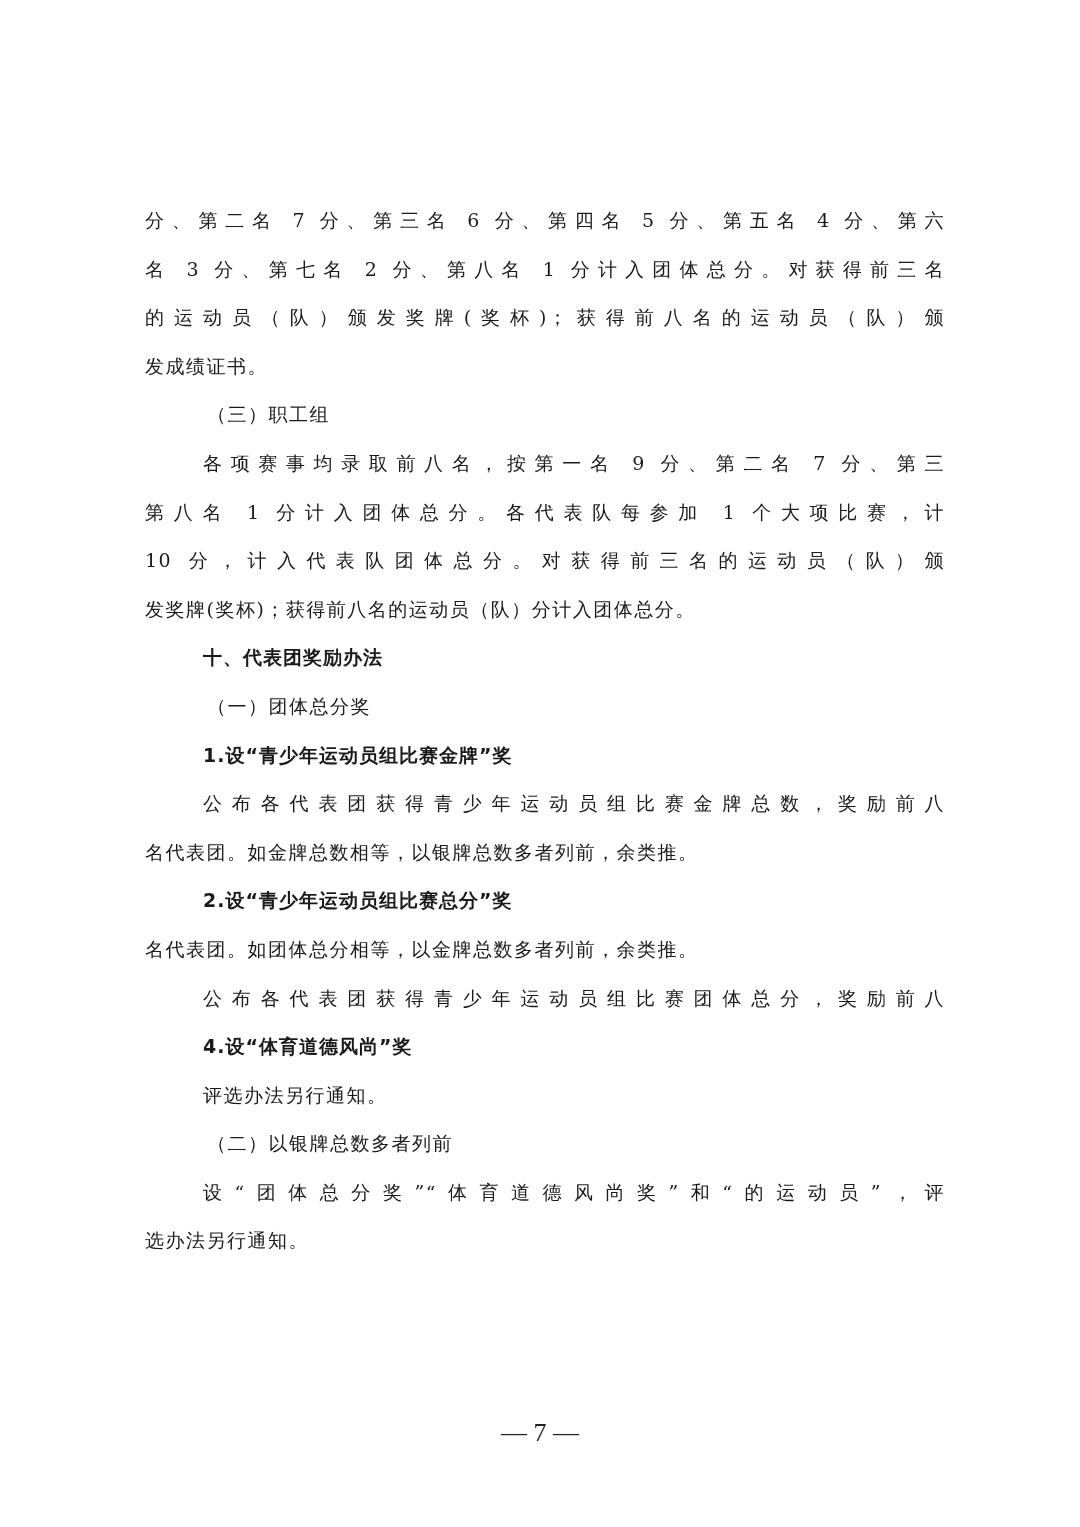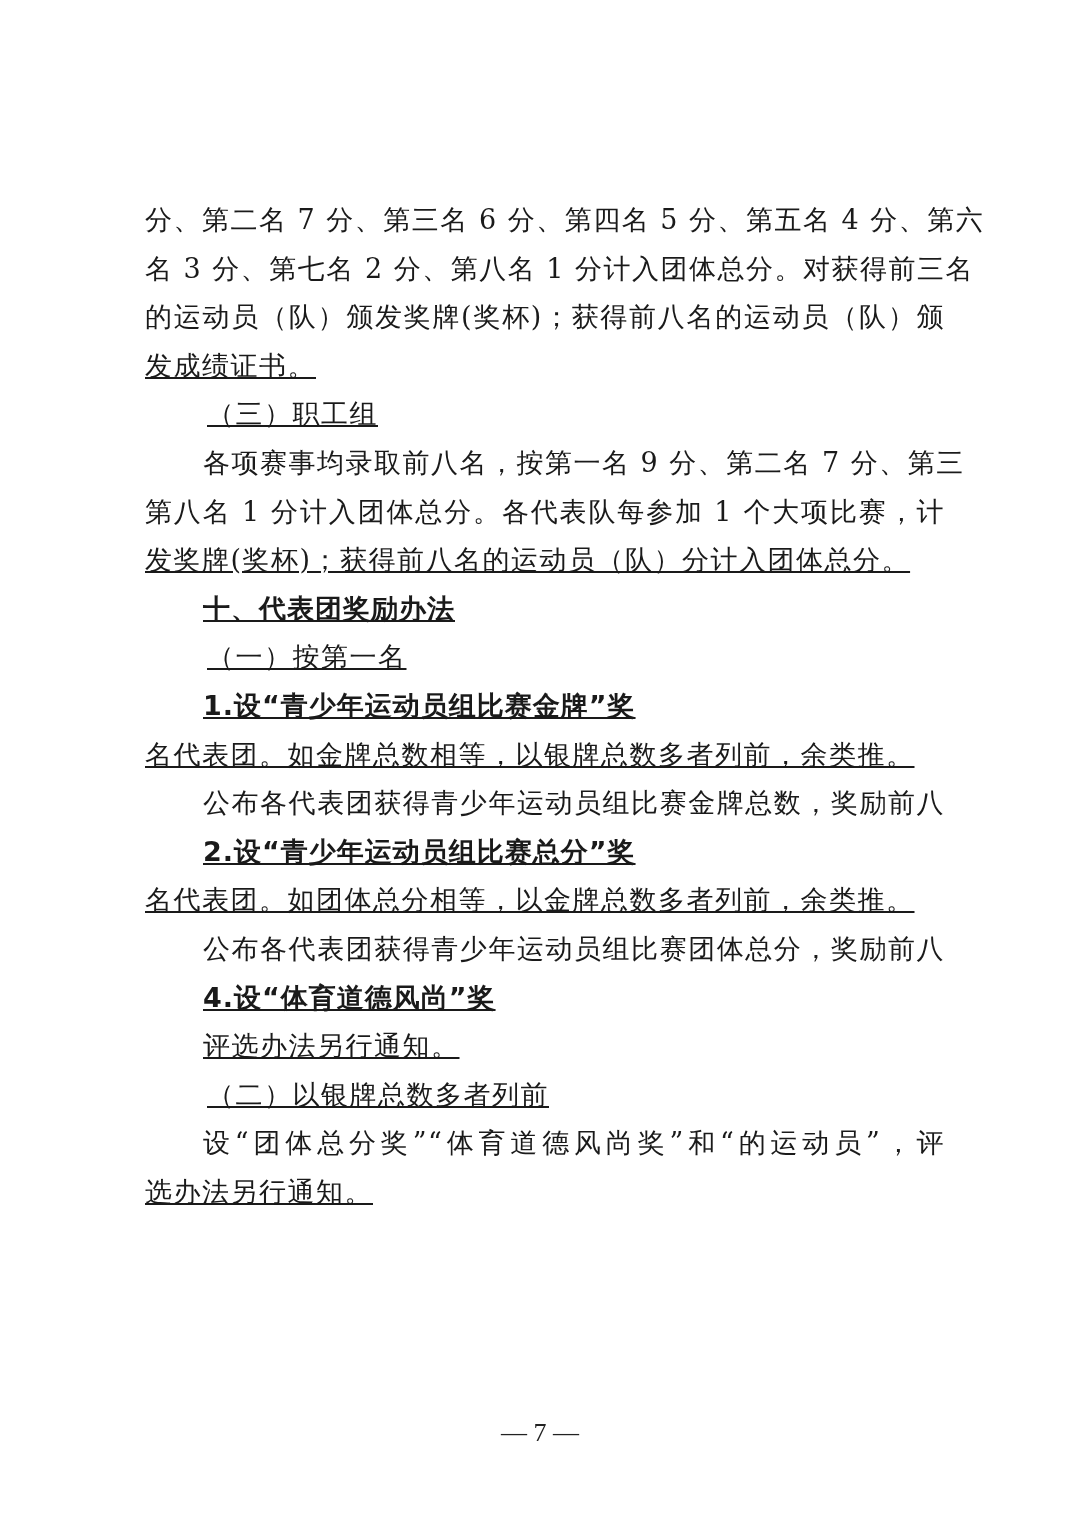--- a/index.html
+++ b/index.html
@@ -15,31 +15,30 @@
       color: #1a1a1a;
       font-family: "DejaVu Serif", "Liberation Serif", serif;
     }
     .page {
       position: absolute;
       left: 145px;
       top: 196px;
       width: 800px;
     }
     .line {
-      font-size: 27px;
+      font-size: 19px;
       line-height: 48.6px;
       height: 48.6px;
       white-space: nowrap;
       letter-spacing: 1.5px;
       text-align: justify;
       text-align-last: justify;
     }
     .line.last {
       text-align-last: left;
-      text-decoration: underline;
     }
     .indent {
       padding-left: 58px;
     }
     .indent-h {
       padding-left: 58px;
     }
     .heading-bold {
       font-weight: bold;
       font-family: "DejaVu Sans", "Liberation Sans", sans-serif;
@@ -68,33 +67,34 @@
     <div class="line">分、第二名 7 分、第三名 6 分、第四名 5 分、第五名 4 分、第六</div>
     <div class="line">名 3 分、第七名 2 分、第八名 1 分计入团体总分。对获得前三名</div>
     <div class="line">的运动员（队）颁发奖牌(奖杯)；获得前八名的运动员（队）颁</div>
     <div class="line last">发成绩证书。</div>
   </div>
 
   <div>
     <div class="line last sub-heading">（三）职工组</div>
     <div class="line indent">各项赛事均录取前八名，按第一名 9 分、第二名 7 分、第三</div>
     <div class="line">第八名 1 分计入团体总分。各代表队每参加 1 个大项比赛，计</div>
+    <div class="line">10 分，计入代表队团体总分。对获得前三名的运动员（队）颁</div>
     <div class="line last">发奖牌(奖杯)；获得前八名的运动员（队）分计入团体总分。</div>
   </div>
 
   <div>
     <div class="line last indent-h heading-bold">十、代表团奖励办法</div>
 
     <div>
-      <div class="line last sub-heading">（一）按第一名</div>
+      <div class="line last sub-heading">（一）团体总分奖</div>
 
       <div>
         <div class="line last indent-h heading-bold">1.设“青少年运动员组比赛金牌”奖</div>
+        <div class="line indent">公布各代表团获得青少年运动员组比赛金牌总数，奖励前八</div>
         <div class="line last">名代表团。如金牌总数相等，以银牌总数多者列前，余类推。</div>
-        <div class="line indent">公布各代表团获得青少年运动员组比赛金牌总数，奖励前八</div>
       </div>
 
       <div>
         <div class="line last indent-h heading-bold">2.设“青少年运动员组比赛总分”奖</div>
         <div class="line last">名代表团。如团体总分相等，以金牌总数多者列前，余类推。</div>
         <div class="line indent">公布各代表团获得青少年运动员组比赛团体总分，奖励前八</div>
       </div>
 
       <div>
         <div class="line last indent-h heading-bold">4.设“体育道德风尚”奖</div>

